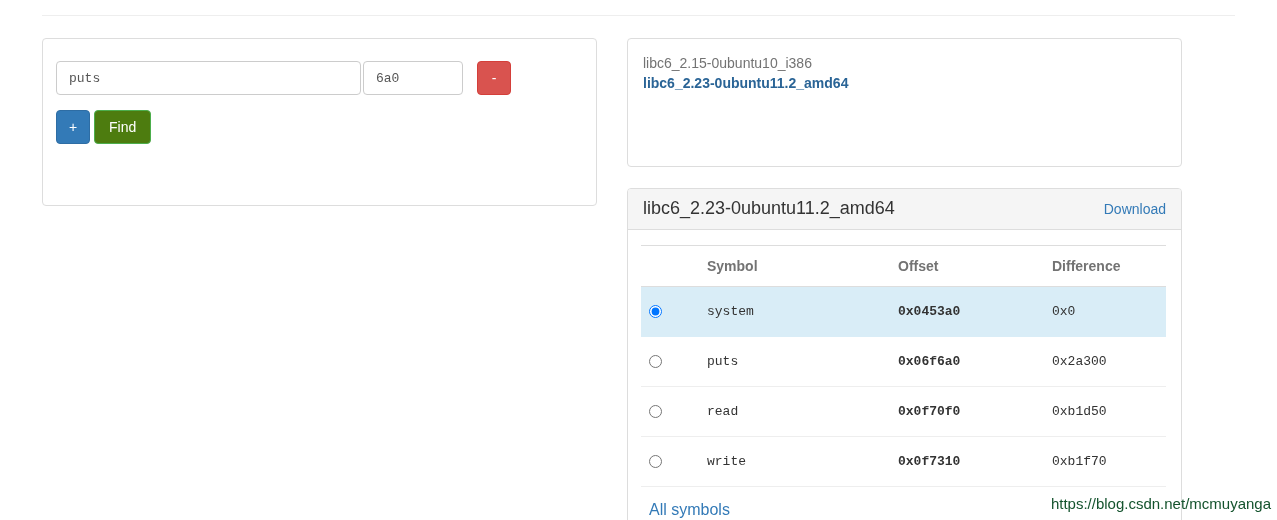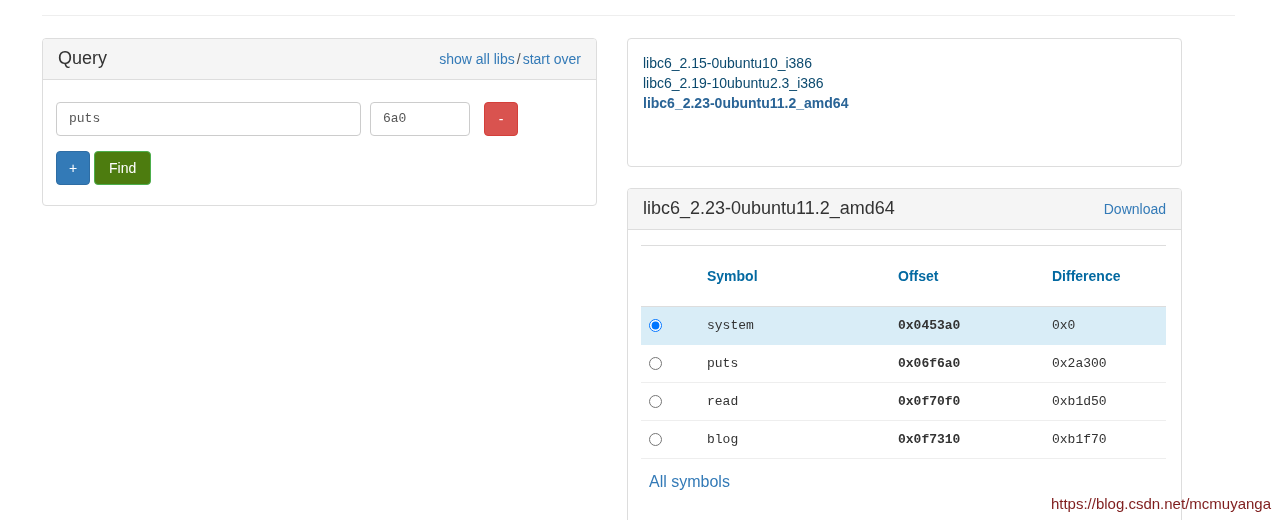--- a/index.html
+++ b/index.html
@@ -94,21 +94,21 @@
     border-radius: 4px;
     padding: 6px 12px;
     font-family: "Liberation Mono", monospace;
     font-size: 13px;
     color: #555555;
     background: #ffffff;
     box-sizing: border-box;
     outline: none;
   }
   #symbol-input { width: 305px; }
-  #offset-input { width: 100px; margin-left: 9px; }
+  #offset-input { width: 100px; margin-left: 2px; }
 
   .btn {
     display: inline-flex;
     align-items: center;
     justify-content: center;
     height: 34px;
     min-width: 34px;
     padding: 6px 12px;
     font-size: 14px;
     border: 1px solid transparent;
@@ -135,21 +135,21 @@
     width: 555px;
     height: 129px;
   }
   #matches-panel .panel-body {
     padding: 14px 15px 10px 15px;
   }
   .match-item {
     display: block;
     font-size: 14px;
     line-height: 20px;
-    color: #0c4a6e;
+    color: #737373;
     white-space: nowrap;
   }
   .match-item.selected {
     font-weight: bold;
     color: #2a6496;
   }
 
   
   #results-panel {
     left: 627px;
@@ -162,26 +162,26 @@
 
   table.symbols {
     width: 100%;
     border-collapse: collapse;
     border-top: 1px solid #dddddd;
   }
   table.symbols th {
     text-align: left;
     font-size: 14px;
     font-weight: bold;
-    color: #0369a1;
-    padding: 22px 8px;
+    color: #737373;
+    padding: 12px 8px;
     border-bottom: 1px solid #dddddd;
   }
   table.symbols td {
-    padding: 11px 8px;
+    padding: 17px 8px;
     border-bottom: 1px solid #eeeeee;
     font-family: "Liberation Mono", monospace;
     font-size: 13px;
     color: #333333;
     vertical-align: middle;
   }
   table.symbols tr.active td { background: #d9edf7; border-bottom-color: #d9edf7; }
   .col-radio { width: 42px; }
   .col-symbol { width: 175px; }
   .col-offset { width: 138px; font-weight: bold; }
@@ -199,57 +199,50 @@
     padding: 14px 15px 0 21px;
     font-size: 16px;
   }
 
   
   .watermark {
     position: absolute;
     right: 6px;
     bottom: 8px;
     font-size: 15px;
-    color: #7f1d1d;
+    color: #14532d;
     white-space: nowrap;
     pointer-events: none;
     font-family: "Liberation Sans", sans-serif;
   }
 </style>
 </head>
 <body>
 
 <div class="page">
 
   <div class="top-rule"></div>
 
   <div class="panel" id="query-panel">
-    <div class="panel-heading">
-      <h3 class="panel-title">Query</h3>
-      <div class="header-links">
-        <span class="link">show all libs</span><span class="sep">/</span><span class="link">start over</span>
-      </div>
-    </div>
     <div class="panel-body">
       <div class="form-row">
         <input class="form-control" id="symbol-input" type="text" value="puts" style="">
         <input class="form-control" id="offset-input" type="text" value="6a0" style="">
         <button class="btn btn-danger" id="remove-btn">-</button>
       </div>
       <div class="btn-row">
         <button class="btn btn-primary" id="add-btn">+</button>
         <button class="btn btn-success" id="find-btn">Find</button>
       </div>
     </div>
   </div>
 
   <div class="panel" id="matches-panel">
     <div class="panel-body" id="matches-list">
         <span class="match-item link">libc6_2.15-0ubuntu10_i386</span>
-        <span class="match-item link">libc6_2.19-10ubuntu2.3_i386</span>
         <span class="match-item link selected">libc6_2.23-0ubuntu11.2_amd64</span>
       </div>
   </div>
 
   <div class="panel" id="results-panel">
     <div class="panel-heading">
       <h3 class="panel-title">libc6_2.23-0ubuntu11.2_amd64</h3>
       <span class="link">Download</span>
     </div>
     <div class="panel-body">
@@ -276,21 +269,21 @@
               <td class="col-diff">0x2a300</td>
             </tr>
             <tr>
               <td class="col-radio"><input type="radio" name="symbol-select" style=""></td>
               <td class="col-symbol">read</td>
               <td class="col-offset">0x0f70f0</td>
               <td class="col-diff">0xb1d50</td>
             </tr>
             <tr>
               <td class="col-radio"><input type="radio" name="symbol-select" style=""></td>
-              <td class="col-symbol">blog</td>
+              <td class="col-symbol">write</td>
               <td class="col-offset">0x0f7310</td>
               <td class="col-diff">0xb1f70</td>
             </tr>
           </tbody>
       </table>
     </div>
     <div class="all-symbols-row">
       <span class="link">All symbols</span>
     </div>
   </div>

